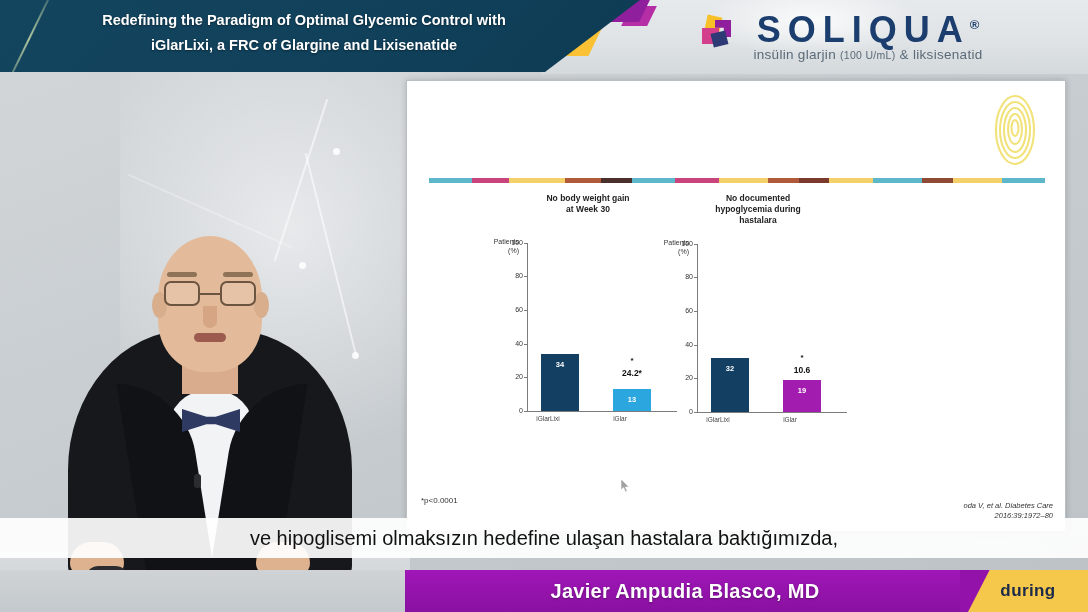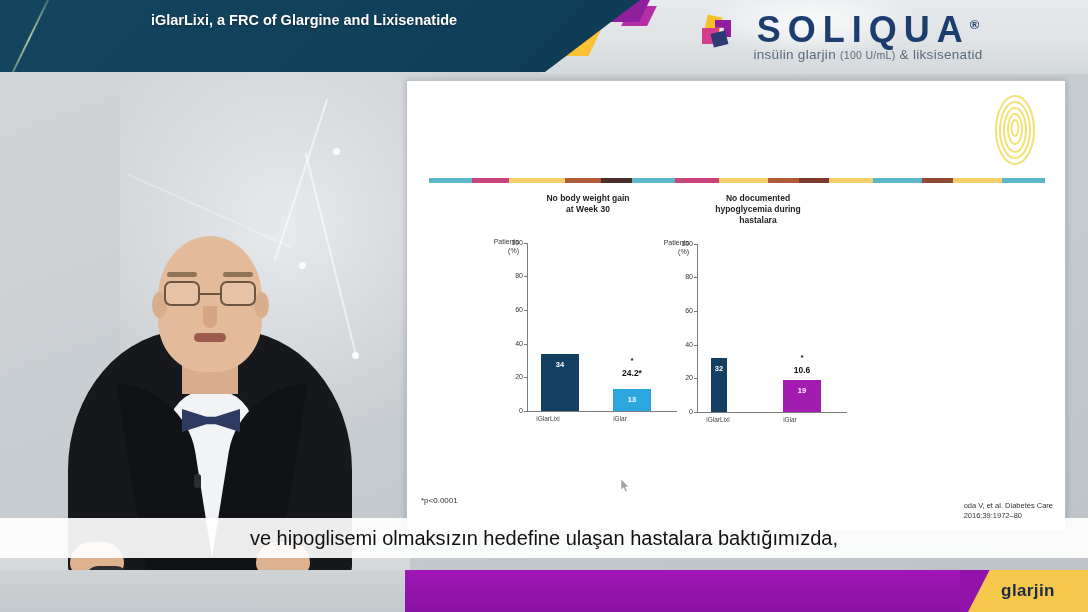--- a/index.html
+++ b/index.html
@@ -228,21 +228,21 @@
   .delta-star {
     position: absolute; left: 50%; transform: translateX(-50%);
     font-size: 8px; color: #111;
   }
 
   .footnote {
     position: absolute; left: 14px; bottom: 26px; font-size: 8px; color: #333;
   }
   .citation {
     position: absolute; right: 12px; bottom: 10px; font-size: 7.5px; color: #333;
-    text-align: left; line-height: 10px;
+    text-align: right; line-height: 10px; font-style: italic;
   }
   .cursor {
     position: absolute; left: 214px; top: 398px; width: 9px; height: 14px;
     z-index: 12; opacity: .55;
   }
 
   
   .subtitle-band {
     position: absolute; left: 0; top: 518px; width: 1088px; height: 40px;
     background: rgba(255,255,255,.92); z-index: 11;
@@ -323,20 +323,21 @@
 <div class="header-white"></div>
 <div class="header-sheen"></div>
 <div class="accent-yellow"></div>
 <div class="accent-magenta"></div>
 <div class="accent-purple"></div>
 
 <div class="header-band">
   <div class="header-diag"></div>
 </div>
 <div class="header-title">
+  <div>Redefining the Paradigm of Optimal Glycemic Control with</div>
   <div>iGlarLixi, a FRC of Glargine and Lixisenatide</div>
 </div>
 
 <div class="soliqua-logo">
   <div class="soliqua-mark">
     <div class="sq-y"></div>
       <div class="sq-p"></div>
       <div class="sq-m"></div>
       <div class="sq-d"></div>
   </div>
@@ -411,21 +412,21 @@
         <div class="axis-y" style="top:14px"></div>
         <div class="axis-x" style="top:182px"></div>
 
         <div class="ytick" style="left:4px;top:10px">100</div>
         <div class="ytick" style="left:4px;top:43px">80</div>
         <div class="ytick" style="left:4px;top:77px">60</div>
         <div class="ytick" style="left:4px;top:111px">40</div>
         <div class="ytick" style="left:4px;top:144px">20</div>
         <div class="ytick" style="left:4px;top:178px">0</div>
 
-        <div class="bar bar-navy" id="b-bar0" style="left: 68px; bottom: 30px; width: 16px; height: 53.76px; background: rgb(19, 63, 99);">
+        <div class="bar bar-navy" id="b-bar0" style="left: 68px; bottom: 30px; width: 38px; height: 53.76px; background: rgb(19, 63, 99);">
           <div class="bar-val">32</div>
         </div>
         <div class="bar bar-blue" id="b-bar1" style="left: 140px; bottom: 30px; width: 38px; height: 31.92px; background: #a21caf;">
           <div class="bar-val">19</div>
         </div>
 
         <div class="delta" id="b-delta" style="left: 134px; width: 50px; bottom: 66.84px; position: absolute;">
           <span class="delta-star" style="top:-12px">*</span>
           <span>10.6</span>
         </div>
@@ -447,15 +448,16 @@
   </svg>
 </div>
 
 <div class="subtitle-band"></div>
 <div class="subtitle-text">ve hipoglisemi olmaksızın hedefine ulaşan hastalara baktığımızda,</div>
 
 <div class="footer">
   <div class="footer-left-strip"></div>
   <div class="footer-purple"></div>
   <div class="footer-purple-slant"></div>
+  <div class="footer-name">Javier Ampudia Blasco, MD</div>
   <div class="footer-yellow"></div>
-  <div class="footer-sanofi">glarjin</div>
+  <div class="footer-sanofi">during</div>
 </div>
 
 </body></html>

